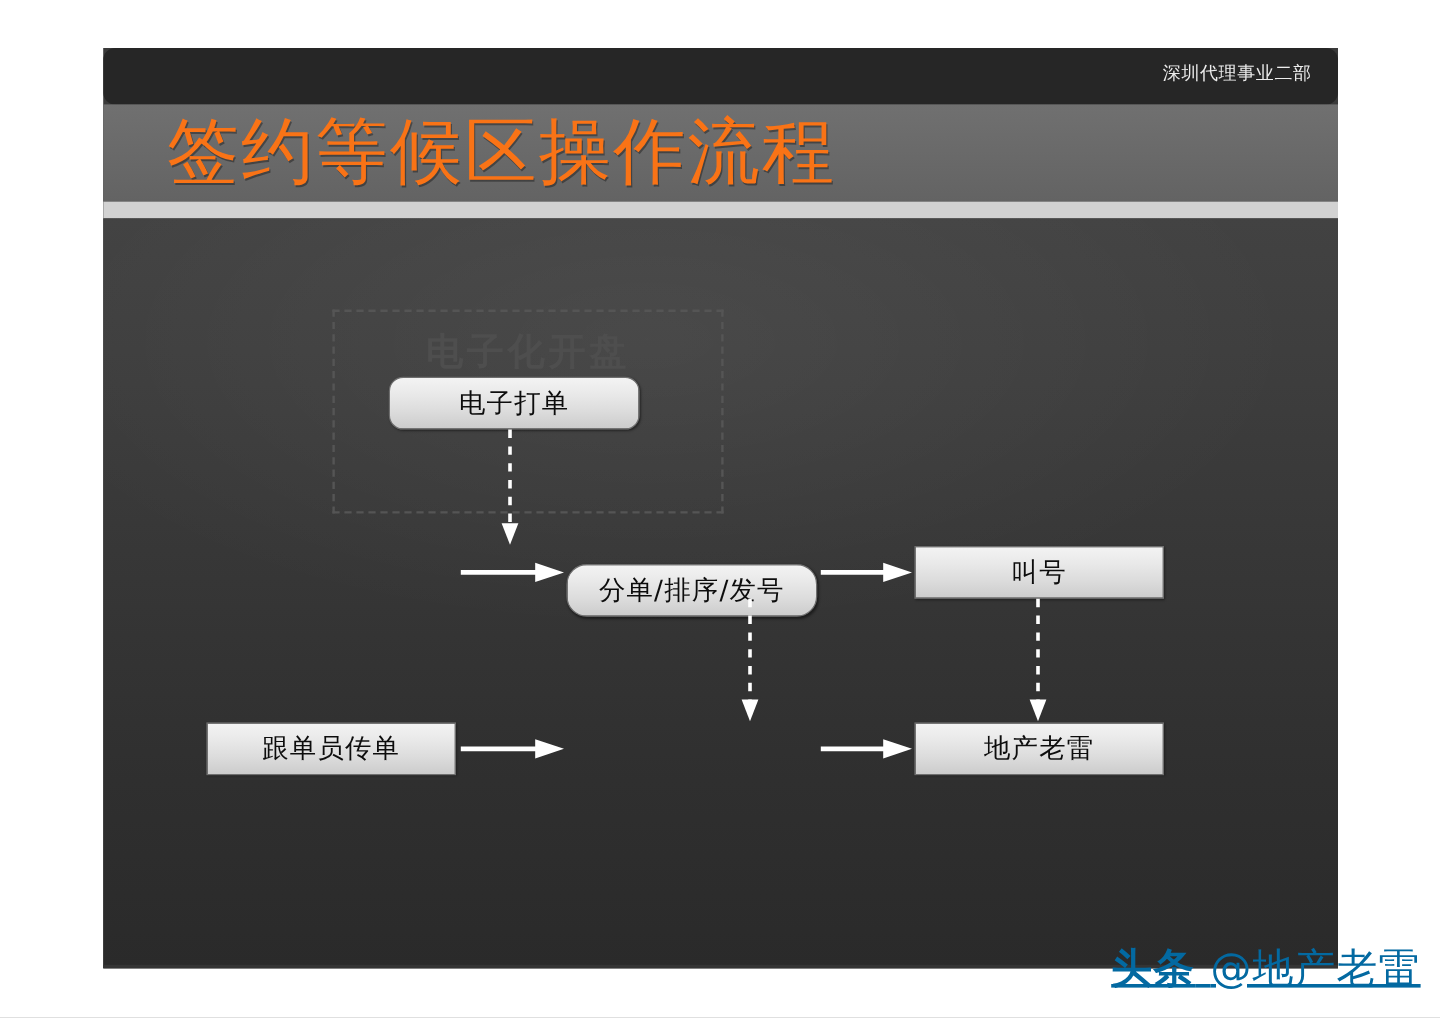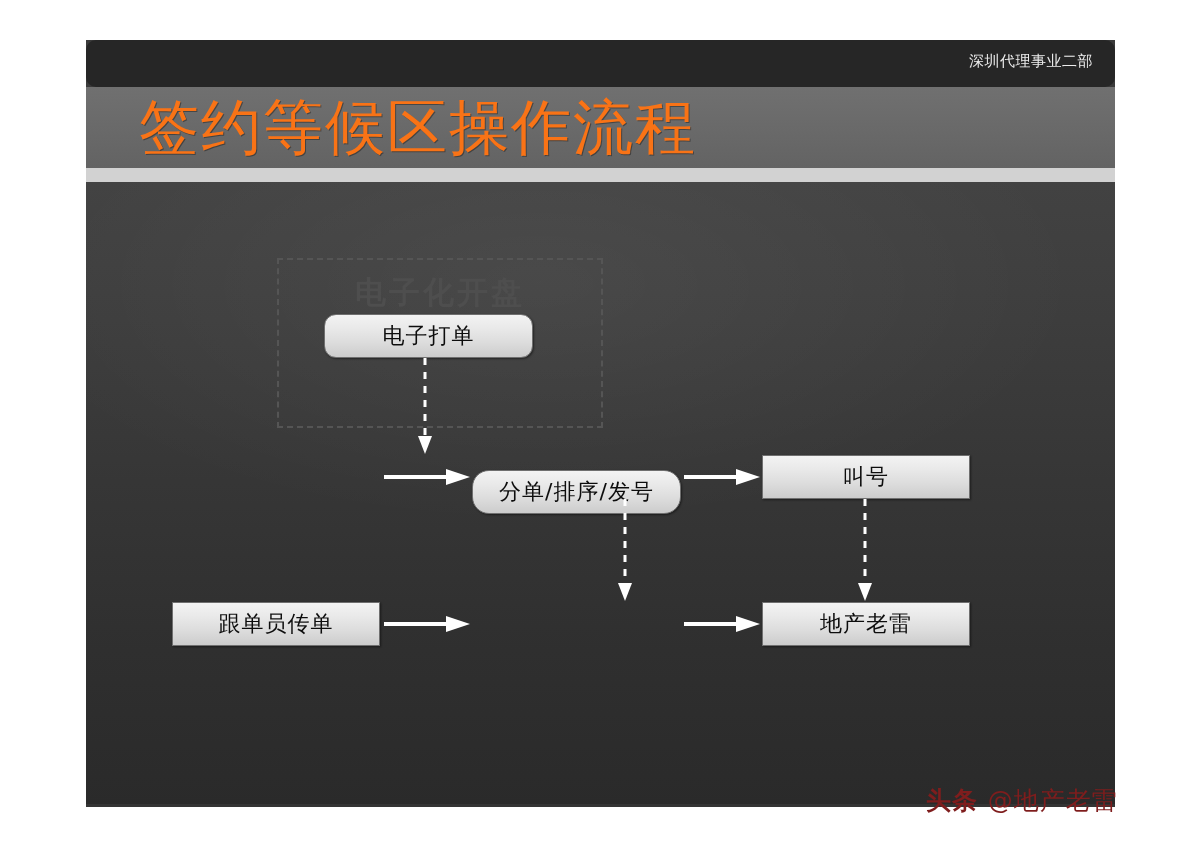--- a/index.html
+++ b/index.html
@@ -160,26 +160,27 @@
 
   .av-1 { left: 332px; top: 176px; width: 14px; height: 97px; }
   .av-2 { left: 532px; top: 317px; width: 14px; height: 103px; }
   .av-3 { left: 772px; top: 317px; width: 14px; height: 103px; }
 
   
   .watermark {
     position: absolute;
     left: 926px;
     top: 784px;
-    font-size: 25px;
+    font-size: 34px;
     font-weight: bold;
-    color: #7f1d1d;
+    color: #0369a1;
     letter-spacing: 1px;
     white-space: nowrap;
     z-index: 50;
+    text-decoration: underline;
   }
   .watermark .wm-at { font-weight: normal; }
 </style>
 </head>
 <body>
 
 <div class="slide">
 
   <div class="header-bar">
     <div class="header-dept">深圳代理事业二部</div>

